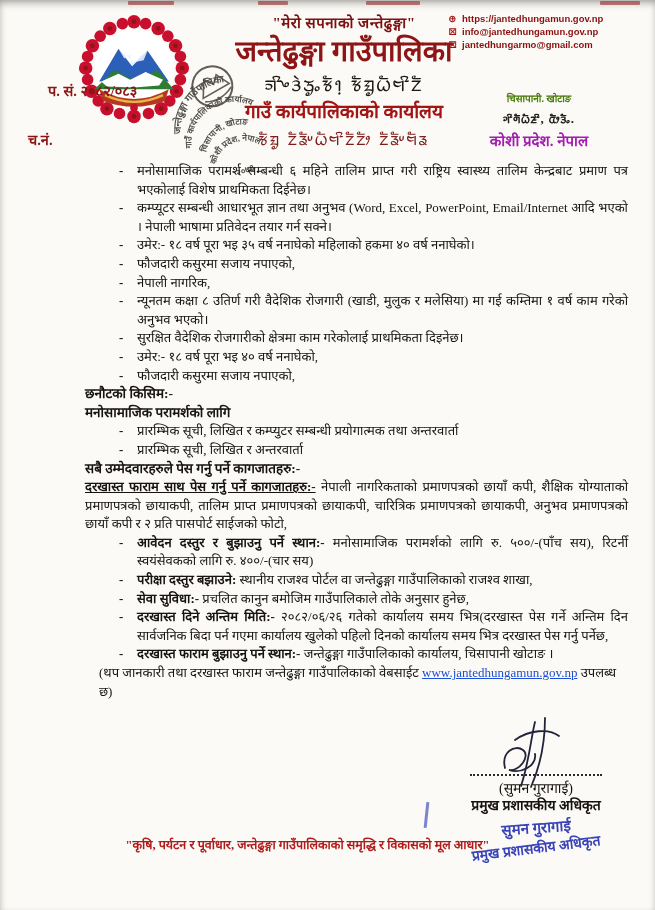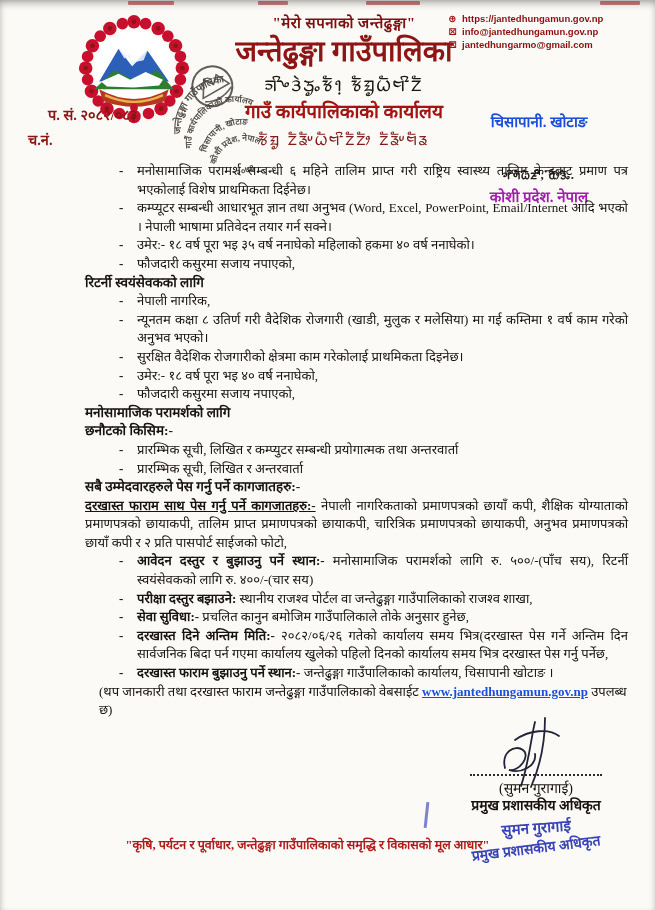--- a/index.html
+++ b/index.html
@@ -17,38 +17,38 @@
   .emblem{position:absolute;left:76px;top:12px;width:116px;height:116px;}
   .hcenter{position:absolute;left:168px;top:12px;width:352px;text-align:center;}
   .tagline{font-size:15px;font-weight:bold;color:#7a1010;letter-spacing:.5px;}
   .title{font-size:29px;font-weight:bold;color:#8e1515;line-height:36px;margin-top:1px;}
   .limbu1{font-size:22px;color:#1c1712;line-height:30px;letter-spacing:2px;}
   .office{font-size:19px;font-weight:bold;color:#a31414;line-height:26px;}
   .limbu2{font-size:19px;color:#7f1d1d;line-height:28px;letter-spacing:2px;}
   .contacts{position:absolute;right:6px;top:12px;width:202px;font-size:9.5px;font-weight:bold;color:#8b0f0f;font-family:"Liberation Sans","DejaVu Sans",sans-serif;}
   .contacts .crow{display:flex;align-items:center;gap:4px;line-height:13px;}
   .cicon{color:#a51212;font-size:10px;width:11px;display:inline-block;text-align:center;}
-  .refno{position:absolute;left:48px;top:104px;font-size:14.5px;font-weight:bold;color:#8e1515;}
+  .refno{position:absolute;left:48px;top:80px;font-size:14.5px;font-weight:bold;color:#8e1515;}
   .dispatch{position:absolute;left:28px;top:129px;font-size:14.5px;font-weight:bold;color:#8e1515;}
   .addr{position:absolute;right:18px;top:88px;width:196px;text-align:center;font-weight:bold;}
-  .addr .a1{font-size:15px;color:#1d4ed8;line-height:21px;margin-top:24px;}
-  .addr .al{font-size:13px;color:#24201b;line-height:20px;font-weight:bold;letter-spacing:1px;margin-top:32px;}
+  .addr .a1{font-size:10px;color:#4d7c0f;line-height:21px;}
+  .addr .al{font-size:13px;color:#24201b;line-height:20px;font-weight:bold;letter-spacing:1px;}
   .addr .a2{font-size:15px;color:#a21caf;line-height:24px;}
   .stamp{position:absolute;left:158px;top:50px;width:128px;height:132px;transform:rotate(-6deg);opacity:.88;}
   
   .docbody{position:absolute;left:85px;right:27px;top:162px;font-size:13px;line-height:18.6px;}
   .blk{position:relative;}
   .bullet{padding-left:52px;text-align:justify;}
   .bullet .dash{position:absolute;left:34px;top:0;font-weight:bold;}
   .heading{font-weight:bold;font-size:13.5px;}
   .para{text-align:justify;}
   .lead{font-weight:bold;}
   .lead.u{text-decoration:underline;}
   .note{padding-left:14px;}
-  .note a{color:#1d4ed8;text-decoration:underline;font-weight:bold;cursor:pointer;}
+  .note a{color:#1d4ed8;text-decoration:underline;font-weight:normal;cursor:pointer;}
   
   .sig{position:absolute;right:14px;top:716px;width:210px;text-align:center;}
   .sigsvg{display:block;margin:0 auto -14px auto;}
   .dotline{width:132px;margin:0 auto;border-bottom:2.5px dotted #2b2b2b;height:0;}
   .signame{font-size:14px;font-weight:normal;margin-top:2px;}
   .sigtitle{font-size:14px;font-weight:bold;line-height:17px;}
   .bstamp1{color:#3a44b8;font-size:15px;font-weight:bold;transform:rotate(-4deg);margin-top:3px;}
   .bstamp2{color:#3a44b8;font-size:14px;font-weight:bold;transform:rotate(-7deg);margin-top:1px;}
   .bmark{position:absolute;left:-6px;top:86px;width:3px;height:26px;background:#3a44b8;opacity:.65;transform:rotate(6deg);}
   
@@ -177,28 +177,27 @@
     <div class="a1">चिसापानी. खोटाङ</div>
     <div class="al">ᤆᤡᤛᤠᤐᤠᤏᤡ, ᤂᤥᤋᤠᤱ.</div>
     <div class="a2">कोशी प्रदेश.  नेपाल</div>
   </div>
 
   <div class="docbody">
       <div class="blk bullet"><span class="dash">-</span>मनोसामाजिक परामर्श सम्बन्धी ६ महिने तालिम प्राप्त गरी राष्ट्रिय स्वास्थ्य तालिम केन्द्रबाट प्रमाण पत्र भएकोलाई विशेष प्राथमिकता दिईनेछ।</div>
       <div class="blk bullet"><span class="dash">-</span>कम्प्यूटर सम्बन्धी आधारभूत ज्ञान तथा अनुभव (Word, Excel, PowerPoint, Email/Internet आदि भएको । नेपाली भाषामा प्रतिवेदन तयार गर्न सक्ने।</div>
       <div class="blk bullet"><span class="dash">-</span>उमेर:- १८ वर्ष पूरा भइ ३५ वर्ष ननाघेको महिलाको हकमा ४० वर्ष ननाघेको।</div>
       <div class="blk bullet"><span class="dash">-</span>फौजदारी कसुरमा सजाय नपाएको,</div>
-      <div class="blk heading">रिटर्नी स्वयंसेवकको लागि</div>
       <div class="blk bullet"><span class="dash">-</span>नेपाली नागरिक,</div>
       <div class="blk bullet"><span class="dash">-</span>न्यूनतम कक्षा ८ उतिर्ण गरी वैदेशिक रोजगारी (खाडी, मुलुक र मलेसिया) मा गई कम्तिमा १ वर्ष काम गरेको अनुभव भएको।</div>
       <div class="blk bullet"><span class="dash">-</span>सुरक्षित वैदेशिक रोजगारीको क्षेत्रमा काम गरेकोलाई प्राथमिकता दिइनेछ।</div>
       <div class="blk bullet"><span class="dash">-</span>उमेर:- १८ वर्ष पूरा भइ ४० वर्ष ननाघेको,</div>
       <div class="blk bullet"><span class="dash">-</span>फौजदारी कसुरमा सजाय नपाएको,</div>
+      <div class="blk heading">छनौटको किसिम:-</div>
       <div class="blk heading">मनोसामाजिक परामर्शको लागि</div>
-      <div class="blk heading">छनौटको किसिम:-</div>
       <div class="blk bullet"><span class="dash">-</span>प्रारम्भिक सूची, लिखित र कम्प्युटर सम्बन्धी प्रयोगात्मक तथा अन्तरवार्ता</div>
       <div class="blk bullet"><span class="dash">-</span>प्रारम्भिक सूची, लिखित र अन्तरवार्ता</div>
       <div class="blk heading">सबै उम्मेदवारहरुले पेस गर्नु पर्ने कागजातहरु:-</div>
       <div class="blk para"><span class="lead u">दरखास्त फाराम साथ पेस गर्नु पर्ने कागजातहरु:-</span> नेपाली नागरिकताको प्रमाणपत्रको छायाँ कपी, शैक्षिक योग्याताको प्रमाणपत्रको छायाकपी, तालिम प्राप्त प्रमाणपत्रको छायाकपी, चारित्रिक प्रमाणपत्रको छायाकपी, अनुभव प्रमाणपत्रको छायाँ कपी र २ प्रति पासपोर्ट साईजको फोटो,</div>
       <div class="blk bullet"><span class="dash">-</span><span class="lead">आवेदन दस्तुर र बुझाउनु पर्ने स्थान:-</span> मनोसामाजिक परामर्शको लागि रु. ५००/-(पाँच सय), रिटर्नी स्वयंसेवकको लागि रु. ४००/-(चार सय)</div>
       <div class="blk bullet"><span class="dash">-</span><span class="lead">परीक्षा दस्तुर बझाउने:</span> स्थानीय राजश्व पोर्टल वा जन्तेढुङ्गा गाउँपालिकाको राजश्व शाखा,</div>
       <div class="blk bullet"><span class="dash">-</span><span class="lead">सेवा सुविधा:-</span> प्रचलित कानुन बमोजिम गाउँपालिकाले तोके अनुसार हुनेछ,</div>
       <div class="blk bullet"><span class="dash">-</span><span class="lead">दरखास्त दिने अन्तिम मिति:-</span> २०८२/०६/२६ गतेको कार्यालय समय भित्र(दरखास्त पेस गर्ने अन्तिम दिन सार्वजनिक बिदा पर्न गएमा कार्यालय खुलेको पहिलो दिनको कार्यालय समय भित्र दरखास्त पेस गर्नु पर्नेछ,</div>
       <div class="blk bullet"><span class="dash">-</span><span class="lead">दरखास्त फाराम बुझाउनु पर्ने स्थान:-</span> जन्तेढुङ्गा गाउँपालिकाको कार्यालय, चिसापानी खोटाङ ।</div>
       <div class="blk note">(थप जानकारी तथा दरखास्त फाराम जन्तेढुङ्गा गाउँपालिकाको वेबसाईट <a>www.jantedhungamun.gov.np</a> उपलब्ध छ)</div>

